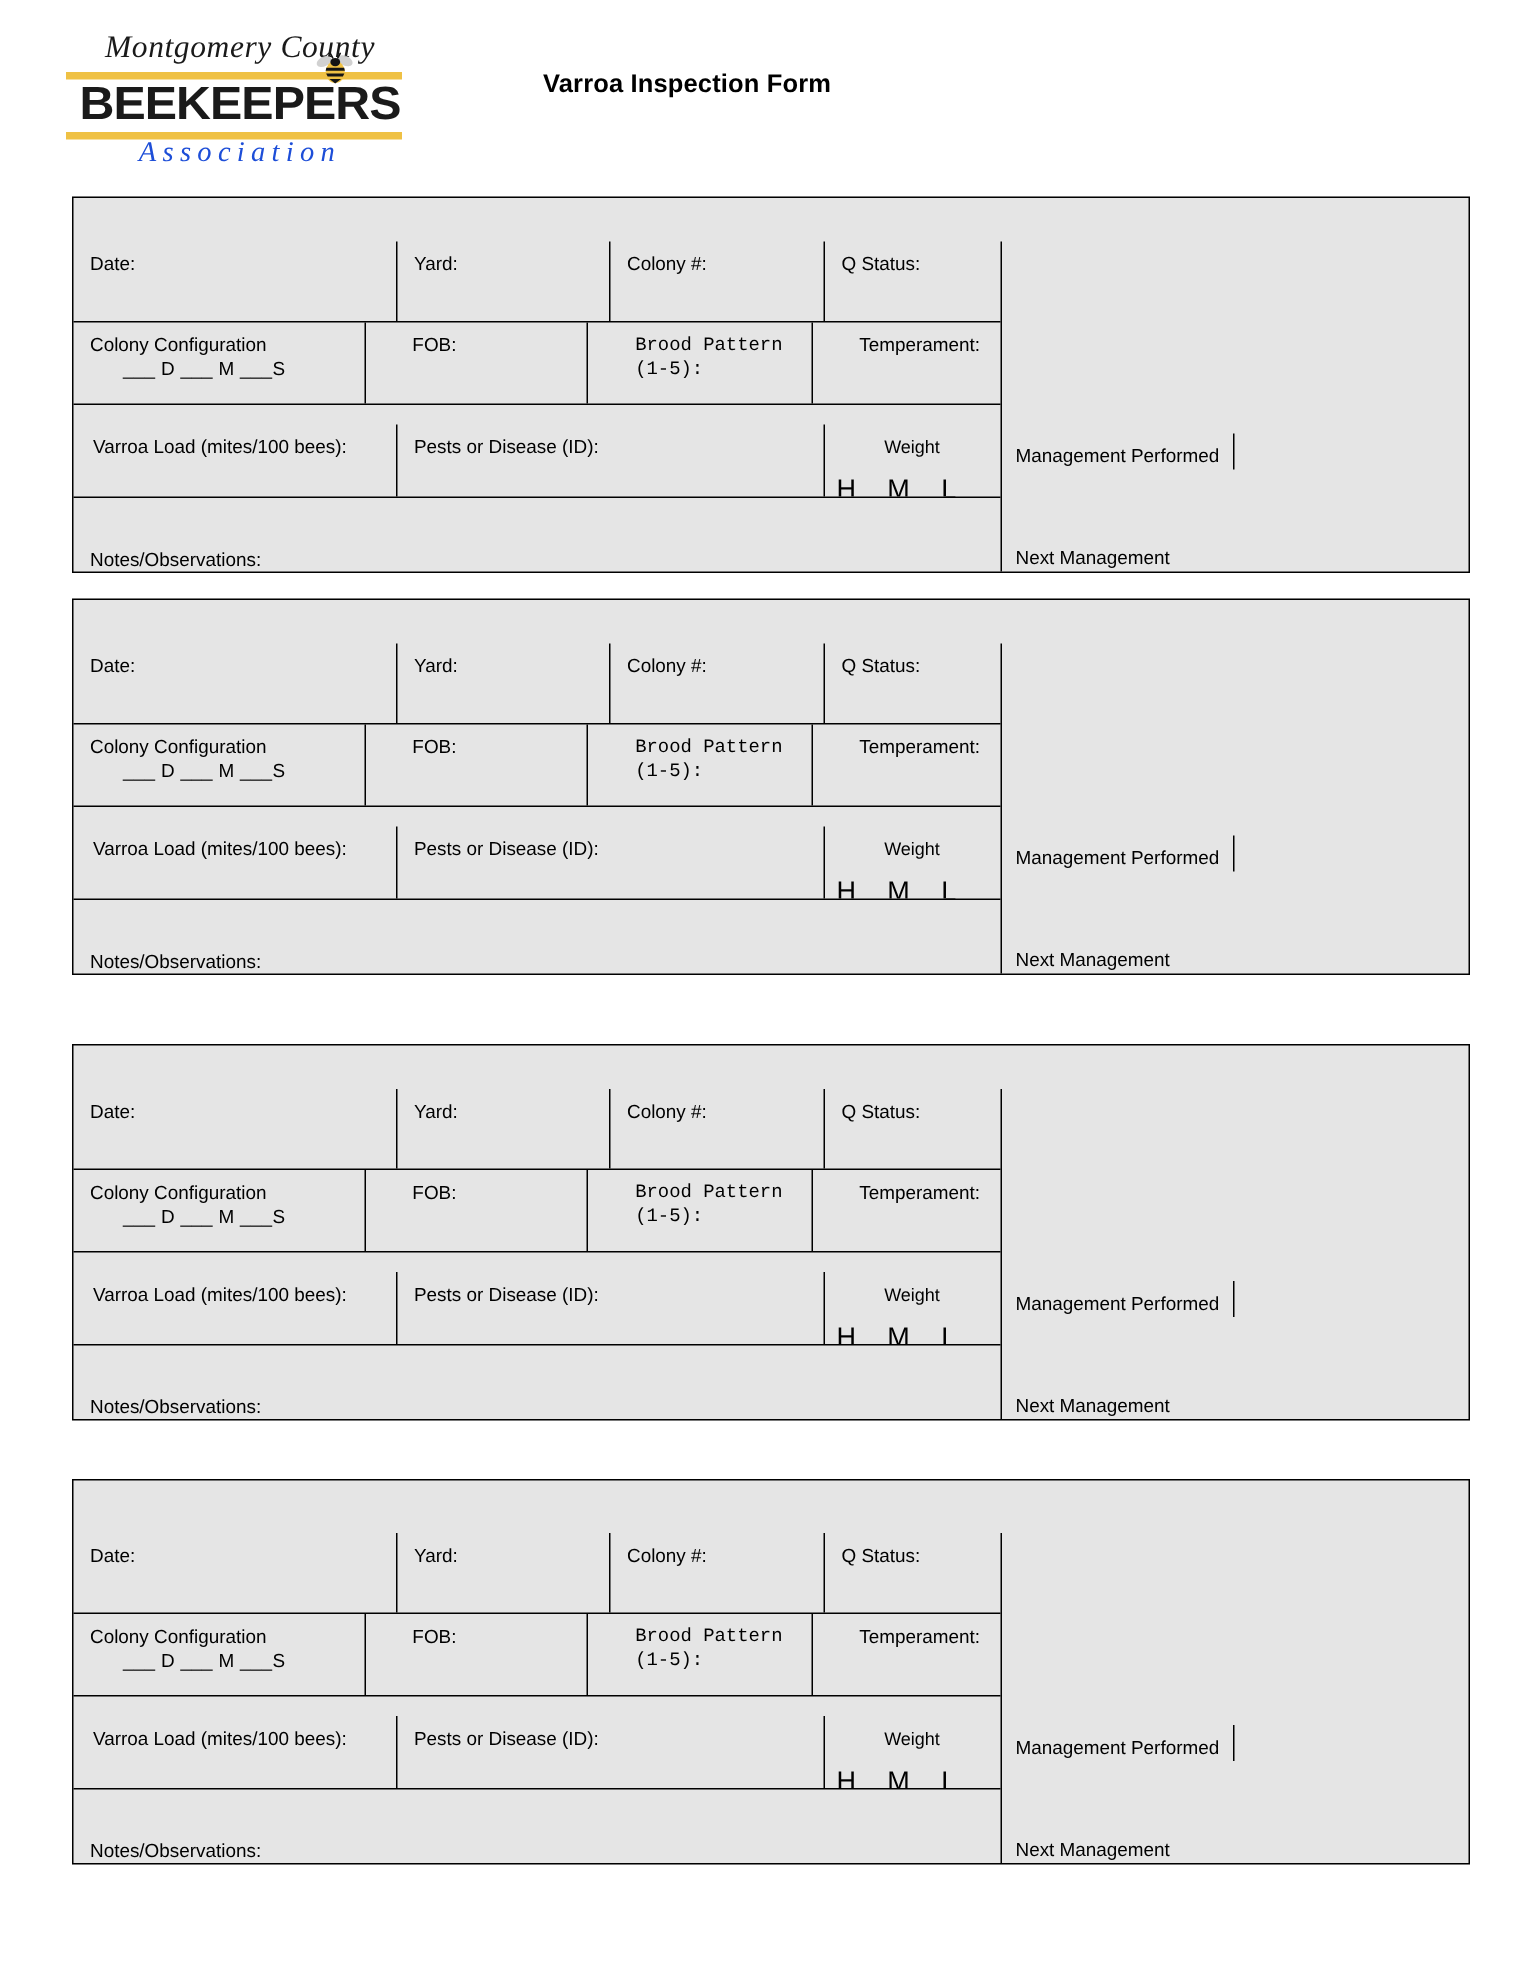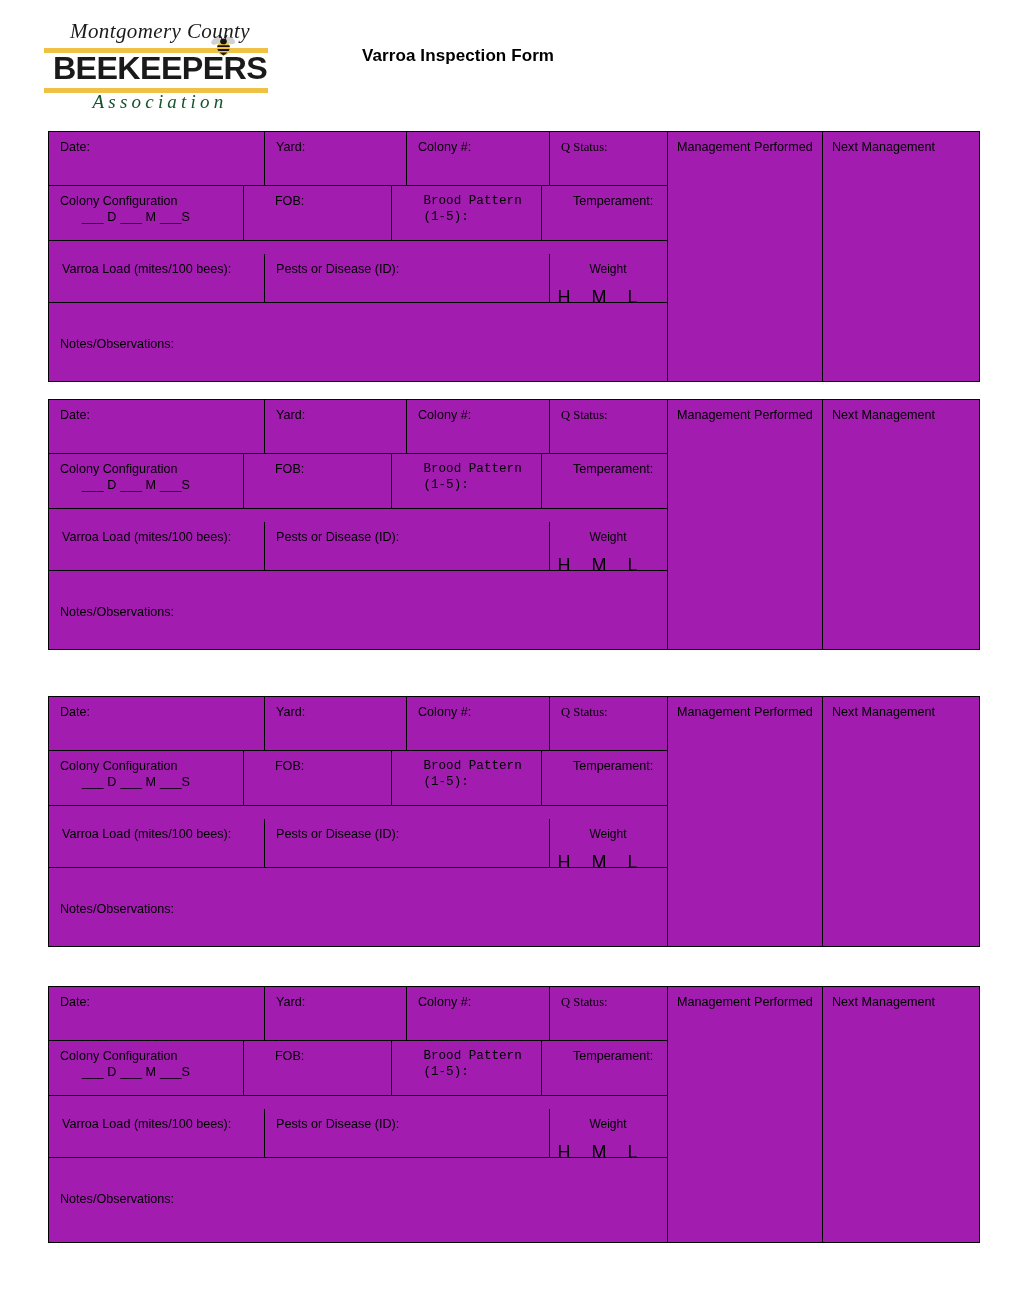--- a/index.html
+++ b/index.html
@@ -81,21 +81,21 @@
     left: 16px;
     top: 78px;
     width: 232px;
     text-align: center;
     font-family: "Liberation Serif", serif;
     font-style: italic;
     font-size: 19px;
     line-height: 24px;
     letter-spacing: 4.2px;
     white-space: nowrap;
-    color: #14532d;
+    color: #1d4ed8;
   }
 
   .bee-icon {
     position: absolute;
     left: 182px;
     top: 22px;
     width: 28px;
     height: 24px;
     z-index: 3;
   }
@@ -113,21 +113,22 @@
 
   
   .block {
     position: absolute;
     left: 48px;
     width: 932px;
     border: 1.6px solid #000;
     box-sizing: border-box;
     display: flex;
     flex-direction: row;
-    background: #a21caf;
+    background: #e5e5e5;
+    align-items: flex-end;
   }
 
   .block-left {
     width: 619px;
     box-sizing: border-box;
     display: flex;
     flex-direction: column;
     border-right: 1.4px solid #000;
   }
 
@@ -148,21 +149,21 @@
     line-height: 16px;
     position: relative;
     overflow: hidden;
   }
   .cell.bdr { border-right: 1.4px solid #000; }
 
   
   .c-date      { width: 216px; }
   .c-yard      { width: 142px; }
   .c-colony    { width: 143px; }
-  .c-qstatus   { width: 116px; font-family: Liberation Serif, serif; }
+  .c-qstatus   { width: 116px; }
 
   .c-config    { width: 216px; }
   .c-fob       { width: 142px; }
   .c-brood     { width: 143px; font-family: Liberation Mono, monospace; }
   .c-temper    { width: 116px; }
 
   .c-varroa    { width: 216px; padding-left: 13px; }
   .c-pests     { width: 285px; }
   .c-weight    { width: 116px; padding-left: 0; text-align: center; }
 
@@ -184,21 +185,22 @@
     display: block;
     font-size: 18px;
     line-height: 15px;
     padding-top: 13px;
     letter-spacing: 0.3px;
   }
 
   .block-right {
     flex: 1 1 auto;
     display: flex;
-    flex-direction: row;
+    flex-direction: column;
+    gap: 44px;
   }
   .c-mgmt {
     width: 155px;
     box-sizing: border-box;
     padding: 7px 0 0 9px;
     font-size: 12.6px;
     line-height: 17px;
     border-right: 1.4px solid #000;
   }
   .c-next {

